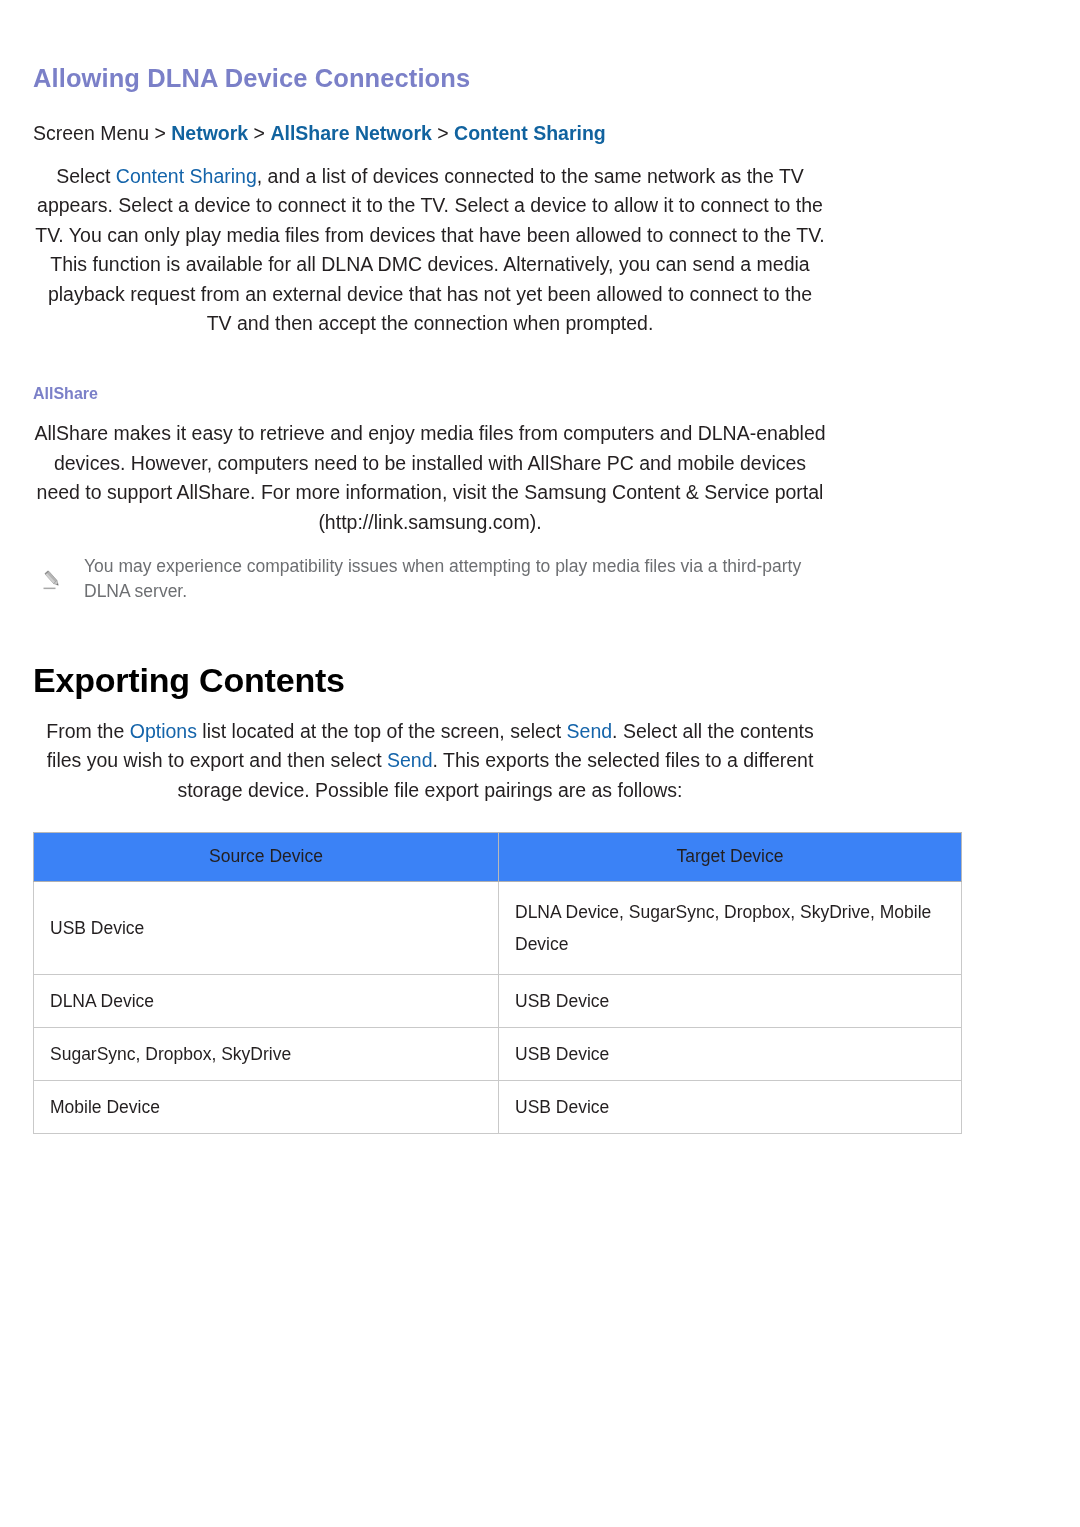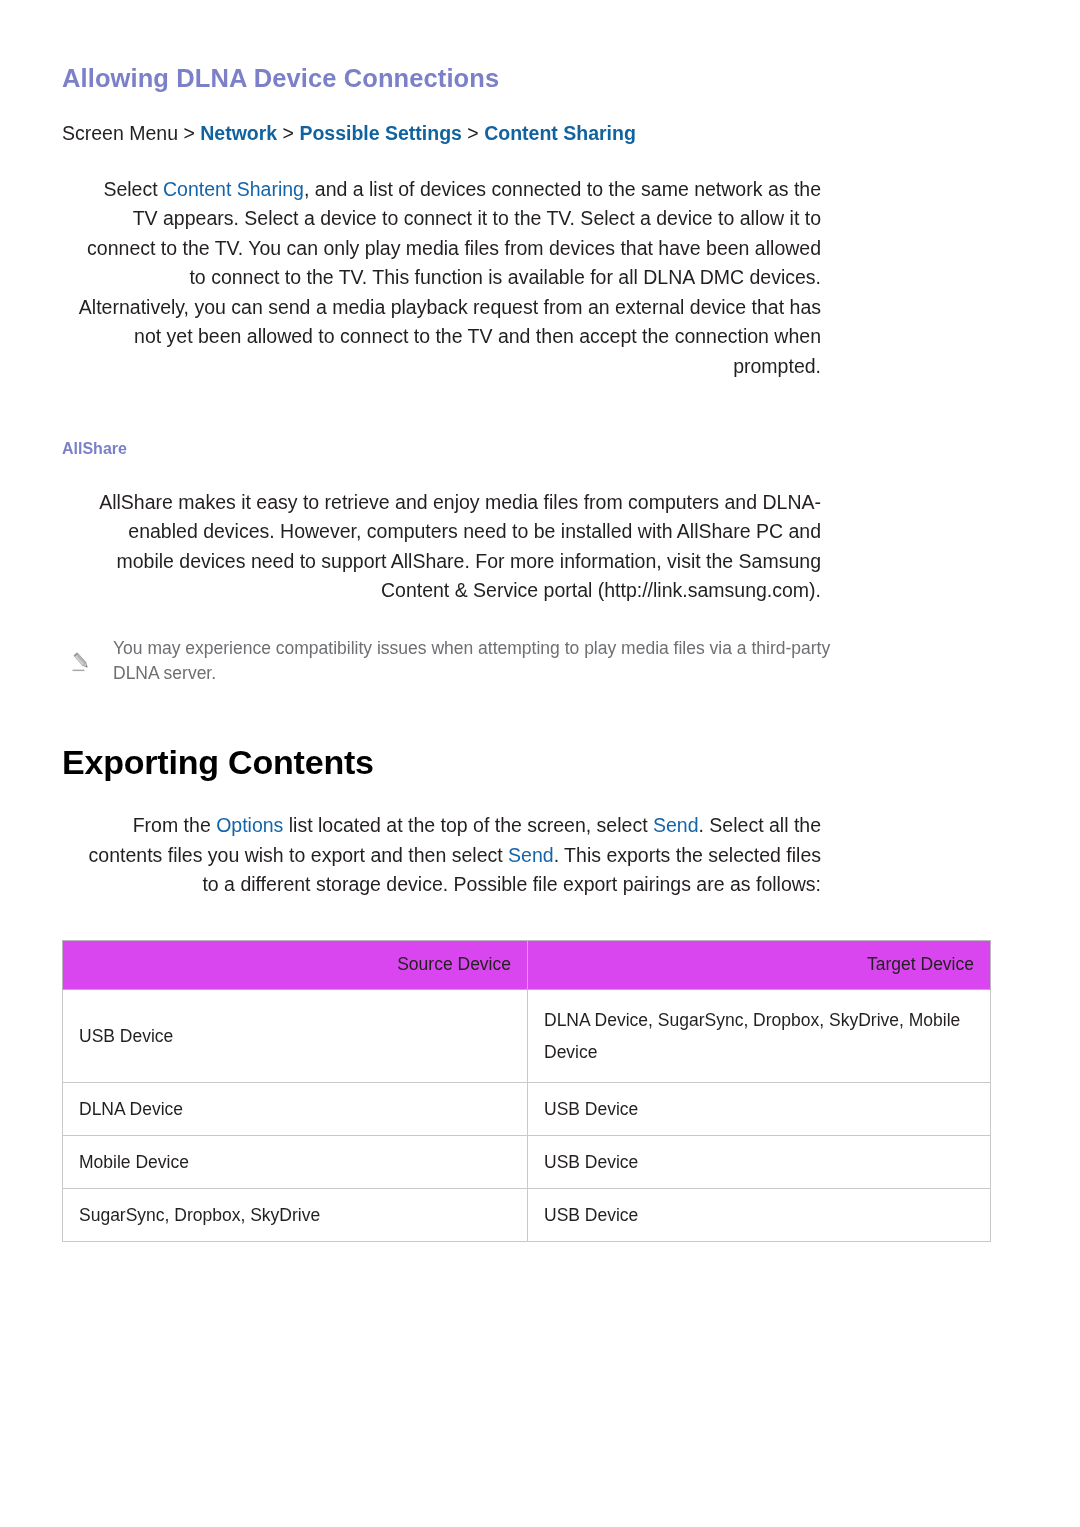--- a/index.html
+++ b/index.html
@@ -12,24 +12,24 @@
     width: 1080px;
     height: 1527px;
     position: relative;
     font-family: "Liberation Sans", sans-serif;
     color: #231f20;
     -webkit-font-smoothing: antialiased;
   }
 
   .page {
     position: absolute;
-    left: 18px; top: 0;
+    left: 0; top: 0;
     width: 860px;
     height: 1527px;
-    padding: 0 44px;
+    padding: 0 33px;
   }
 
   
   .h-section {
     font-size: 25.5px;
     font-weight: bold;
     color: #7b80c8;
     letter-spacing: 0.1px;
     margin: 0;
     padding-top: 63px;
@@ -68,24 +68,24 @@
   .breadcrumb .sep {
     color: #231f20;
     font-weight: normal;
   }
 
   
   .para {
     font-size: 19.5px;
     line-height: 29.5px;
     color: #231f20;
-    margin: 13px;
+    margin: 0;
     padding-top: 16px;
     max-width: 932px;
-    text-align: right;
+    text-align: center;
   }
   .link-blue { color: #1464aa; }
 
   
   .note {
     display: flex;
     align-items: center;
     padding-top: 17px;
     padding-left: 8px;
     max-width: 940px;
@@ -108,23 +108,23 @@
   table.pairs {
     width: 928px;
     border-collapse: collapse;
     table-layout: fixed;
     font-size: 17.5px;
     color: #231f20;
   }
   table.pairs col.c1 { width: 465px; }
   table.pairs col.c2 { width: 463px; }
   table.pairs th {
-    background: #d946ef;
+    background: #3b82f6;
     font-weight: normal;
-    text-align: right;
+    text-align: center;
     padding: 12px 16px 13px 16px;
     border: 1px solid #b9b9b9;
     border-bottom: 1px solid #b0b0b0;
     line-height: 1.3;
     font-size: 17.5px;
   }
   table.pairs td {
     padding: 14px 16px;
     border: 1px solid #c9c9c9;
     vertical-align: middle;
@@ -134,21 +134,21 @@
   table.pairs tr.row-tall td { height: 66px; vertical-align: middle; }
   table.pairs td.cell-multiline { line-height: 32px; }
 </style>
 </head>
 <body>
 
 <div class="page">
 
   <h2 class="h-section">Allowing DLNA Device Connections</h2>
 
-  <p class="breadcrumb"><span>Screen Menu</span><span class="sep"> &gt; </span><span class="menu-item">Network</span><span class="sep"> &gt; </span><span class="menu-item">Possible Settings</span><span class="sep"> &gt; </span><span class="menu-item">Content Sharing</span></p>
+  <p class="breadcrumb"><span>Screen Menu</span><span class="sep"> &gt; </span><span class="menu-item">Network</span><span class="sep"> &gt; </span><span class="menu-item">AllShare Network</span><span class="sep"> &gt; </span><span class="menu-item">Content Sharing</span></p>
 
   <p class="para"><span>Select </span><span class="link-blue">Content Sharing</span><span>, and a list of devices connected to the same network as the TV appears. Select a device to connect it to the TV. Select a device to allow it to connect to the TV. You can only play media files from devices that have been allowed to connect to the TV. This function is available for all DLNA DMC devices. Alternatively, you can send a media playback request from an external device that has not yet been allowed to connect to the TV and then accept the connection when prompted.</span></p>
 
   <h3 class="h-sub">AllShare</h3>
 
   <p class="para">AllShare makes it easy to retrieve and enjoy media files from computers and DLNA-enabled devices. However, computers need to be installed with AllShare PC and mobile devices need to support AllShare. For more information, visit the Samsung Content &amp; Service portal (http://link.samsung.com).</p>
 
   <div class="note">
     <span class="note-icon">
       <svg width="24" height="24" viewBox="0 0 24 24" aria-hidden="true">
@@ -185,24 +185,24 @@
       <tbody>
         <tr class="row-tall">
           <td>USB Device</td>
           <td class="cell-multiline">DLNA Device, SugarSync, Dropbox, SkyDrive, Mobile Device</td>
         </tr>
         <tr>
           <td>DLNA Device</td>
           <td>USB Device</td>
         </tr>
         <tr>
+          <td>SugarSync, Dropbox, SkyDrive</td>
+          <td>USB Device</td>
+        </tr>
+        <tr>
           <td>Mobile Device</td>
-          <td>USB Device</td>
-        </tr>
-        <tr>
-          <td>SugarSync, Dropbox, SkyDrive</td>
           <td>USB Device</td>
         </tr>
       </tbody>
     </table>
   </div>
 
 </div>
 
 </body></html>

